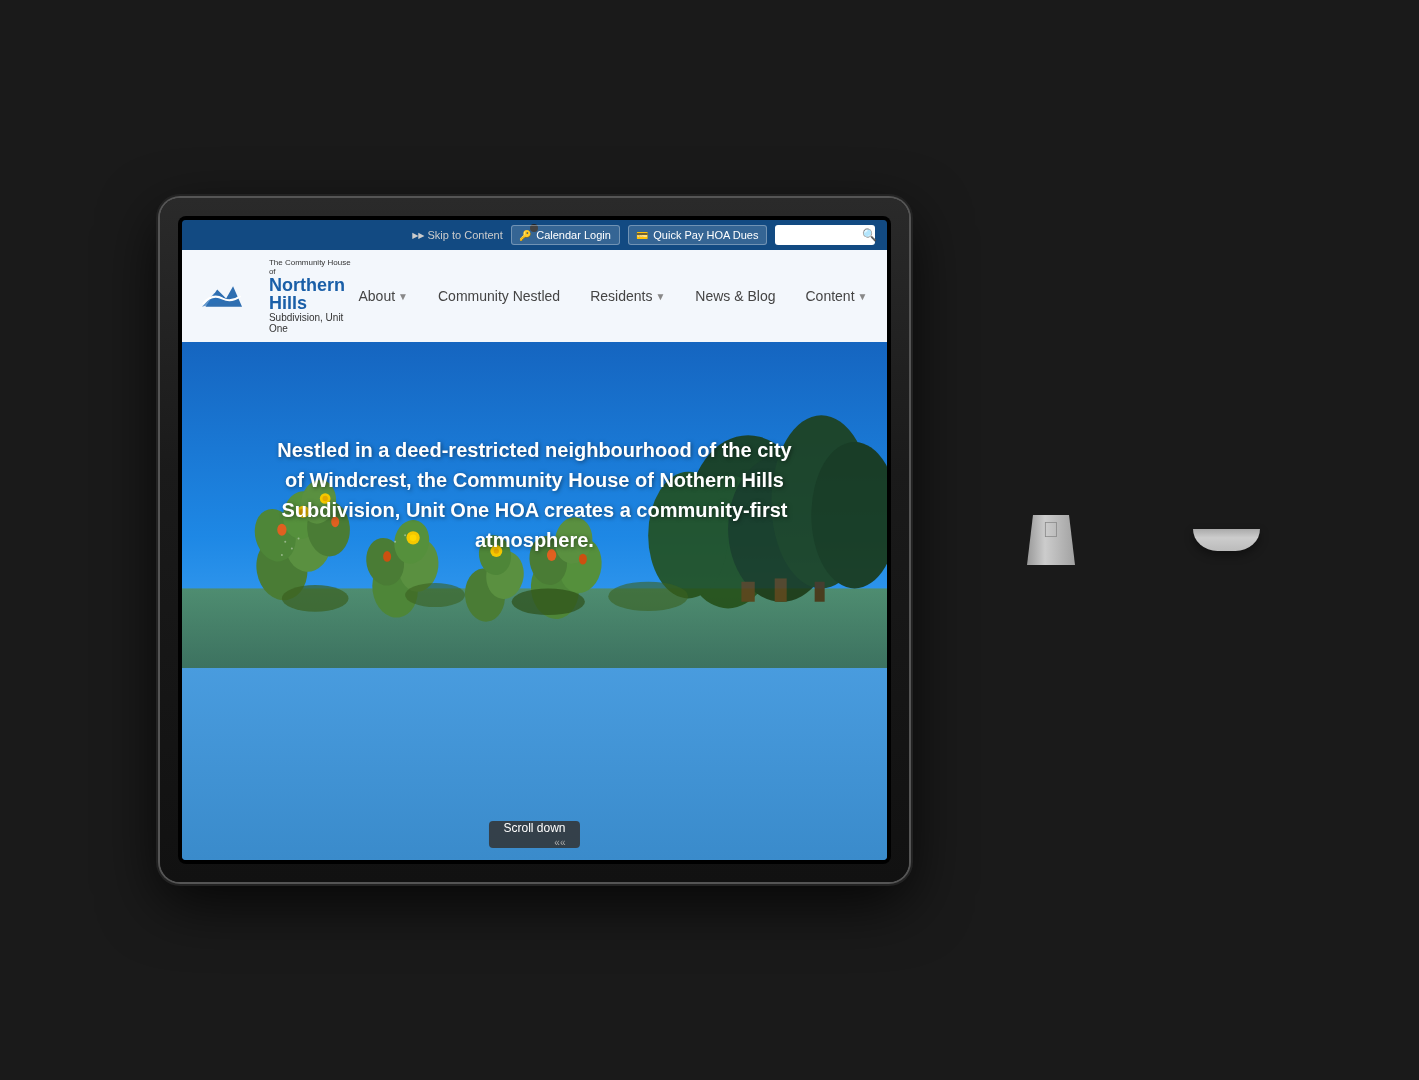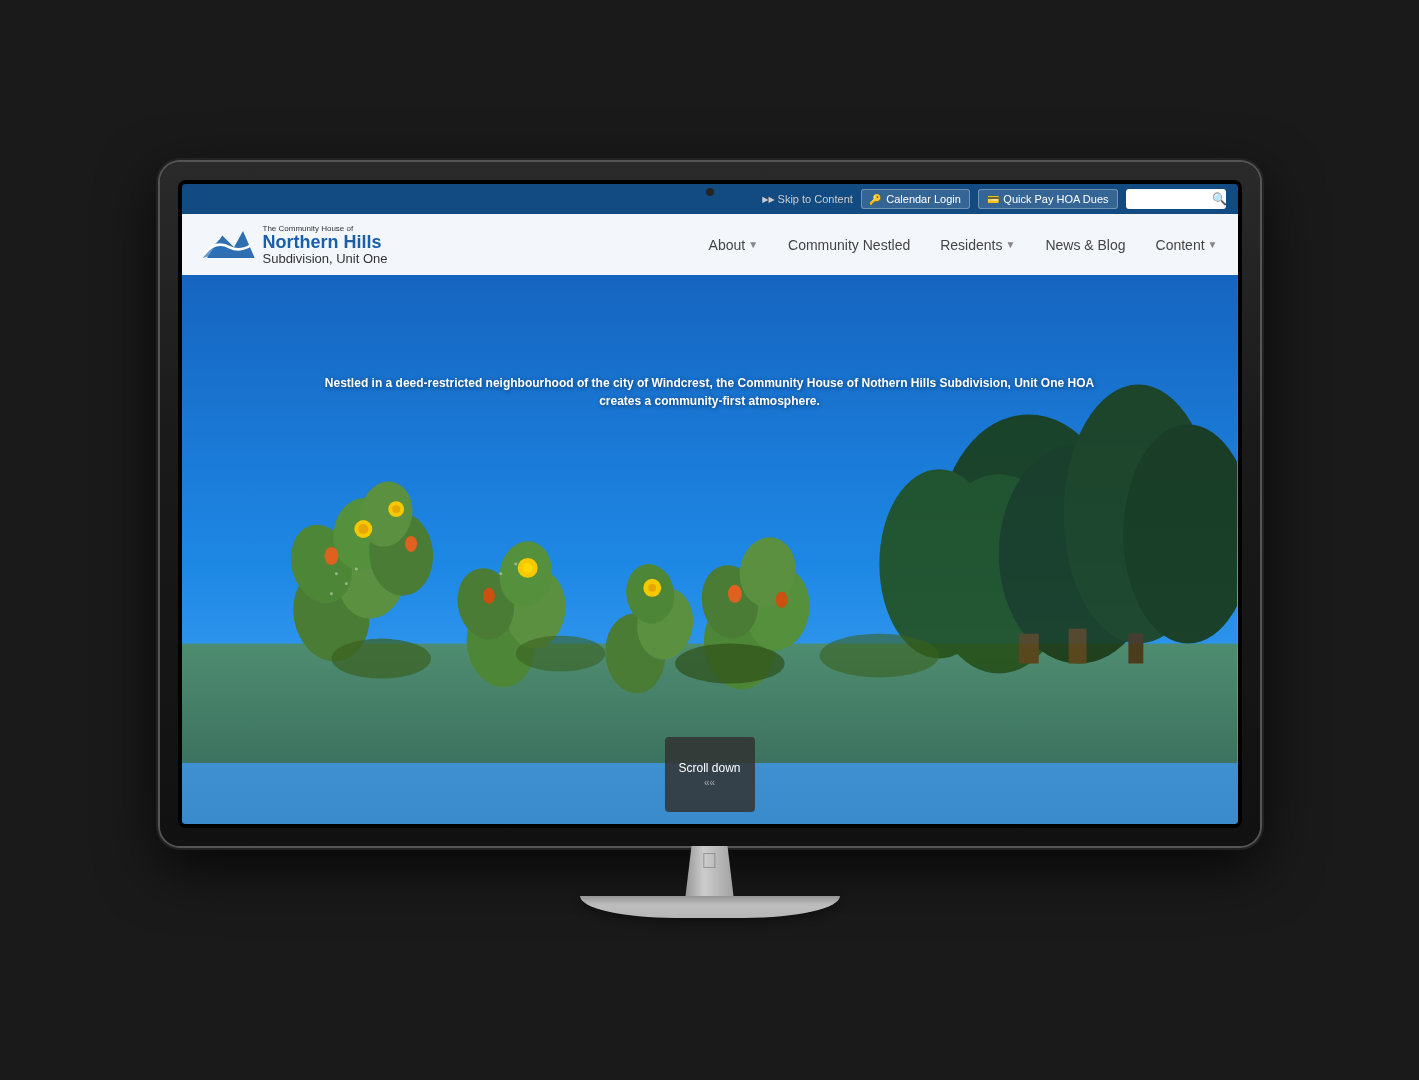--- a/index.html
+++ b/index.html
@@ -9,21 +9,21 @@
       justify-content: center;
       align-items: center;
       min-height: 100vh;
       font-family: Arial, sans-serif;
     }
 
     .monitor-wrapper {
       position: relative;
       width: 1100px;
       display: flex;
-      flex-direction: column;
+      flex-direction: row;
       align-items: center;
     }
 
     .monitor-body {
       width: 100%;
       background: linear-gradient(180deg, #2a2a2a 0%, #1a1a1a 40%, #111 100%);
       border-radius: 20px;
       padding: 18px;
       box-shadow:
         0 0 0 2px #555,
@@ -157,37 +157,38 @@
 
     .logo-graphic {
       width: 55px;
       height: 45px;
       position: relative;
     }
 
     .logo-text-block {
       display: flex;
       flex-direction: column;
+      margin-left: 20px;
     }
 
     .logo-top-text {
       font-size: 8px;
       color: #333;
       font-weight: normal;
     }
 
     .logo-main-name {
       font-size: 18px;
       font-weight: bold;
       color: #1a5fa8;
       line-height: 1;
     }
 
     .logo-sub-text {
-      font-size: 13px;
+      font-size: 10px;
       color: #333;
     }
 
     .main-nav {
       display: flex;
       align-items: center;
       gap: 30px;
     }
 
     .nav-item {
@@ -233,39 +234,39 @@
       left: 50%;
       transform: translateX(-50%);
       text-align: center;
       color: #fff;
       width: 75%;
       z-index: 5;
       text-shadow: 1px 1px 4px rgba(0,0,0,0.5);
     }
 
     .hero-headline {
-      font-size: 12px;
+      font-size: 20px;
       font-weight: bold;
       line-height: 1.5;
     }
 
     
     .scroll-tooltip {
       position: absolute;
       bottom: 12px;
       left: 50%;
       transform: translateX(-50%);
       background: rgba(50,50,50,0.85);
       color: #fff;
-      padding: 24px 14px;
+      padding: 0 14px;
       border-radius: 4px;
       font-size: 12px;
       display: flex;
       flex-direction: column;
-      align-items: center;
+      align-items: flex-end;
       gap: 2px;
       z-index: 20;
     }
 
     .scroll-chevrons {
       font-size: 10px;
       color: #aaa;
     }
 
     

